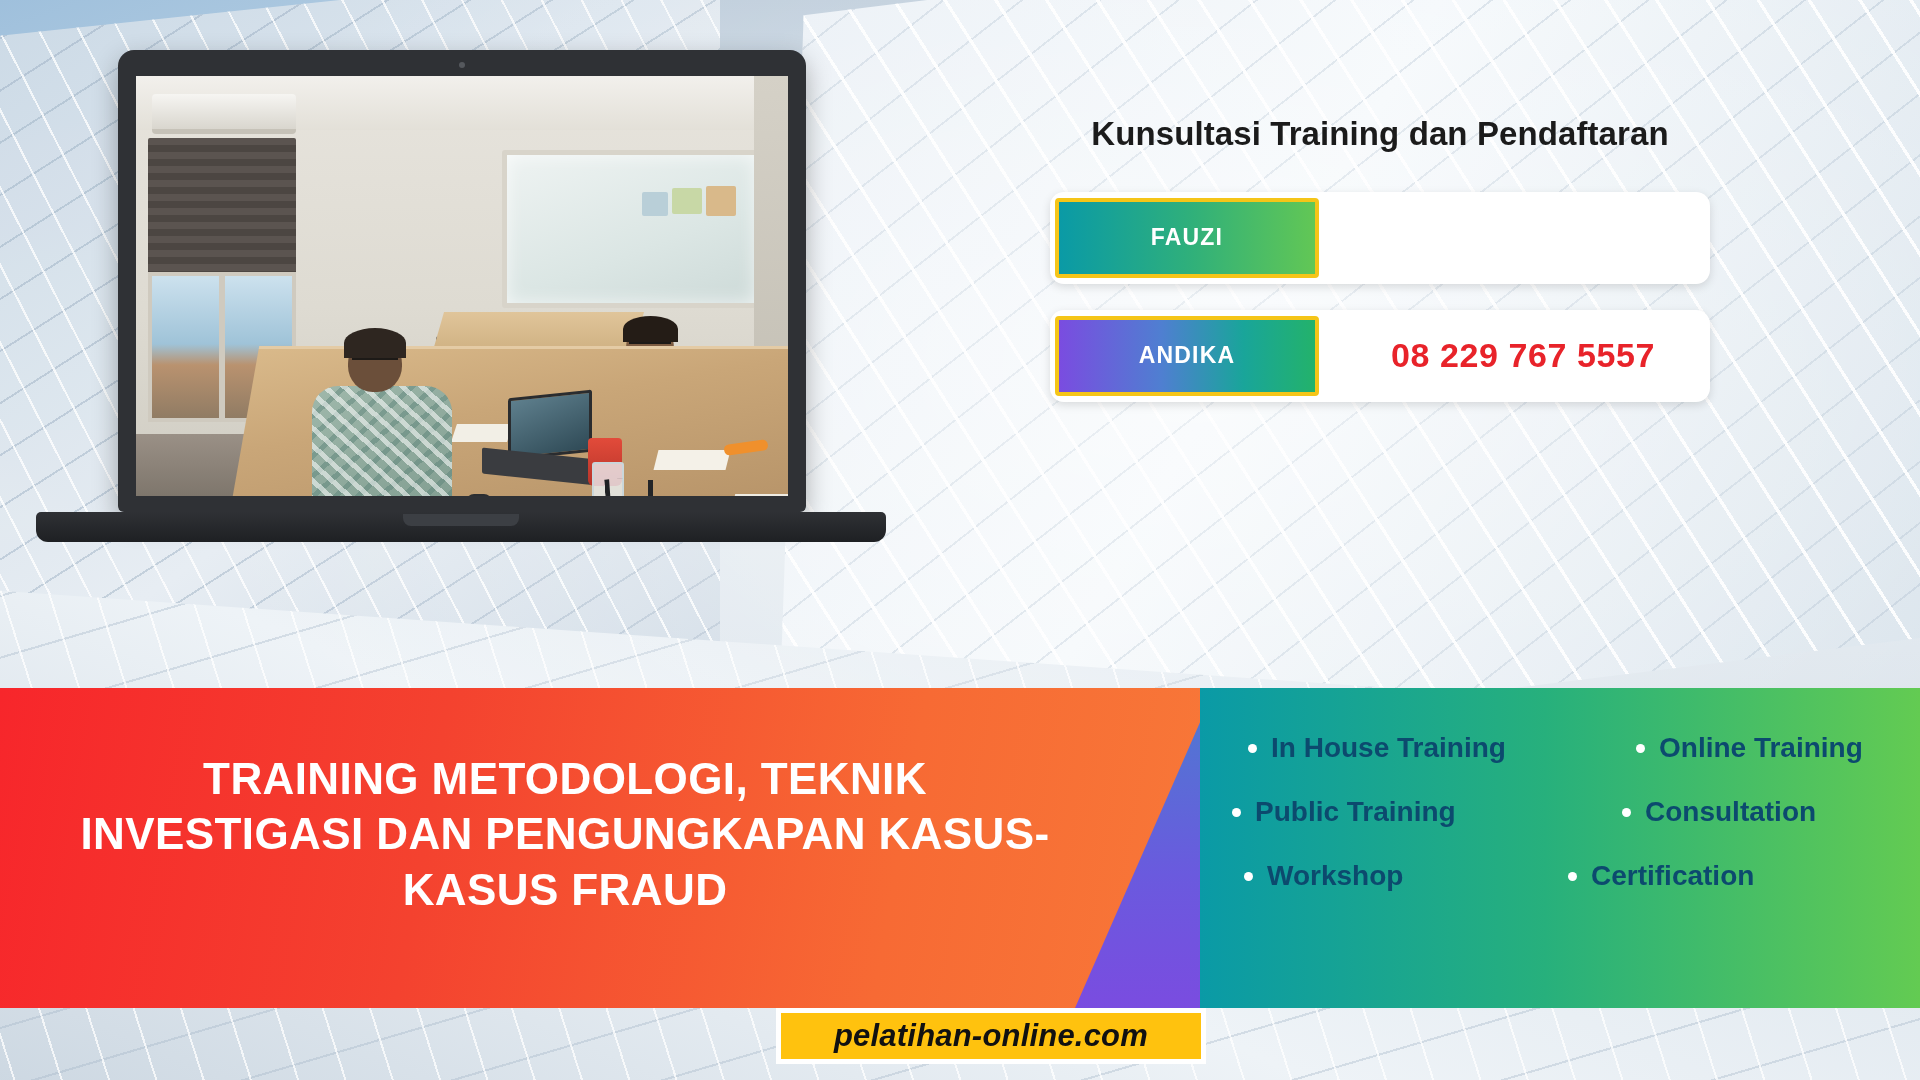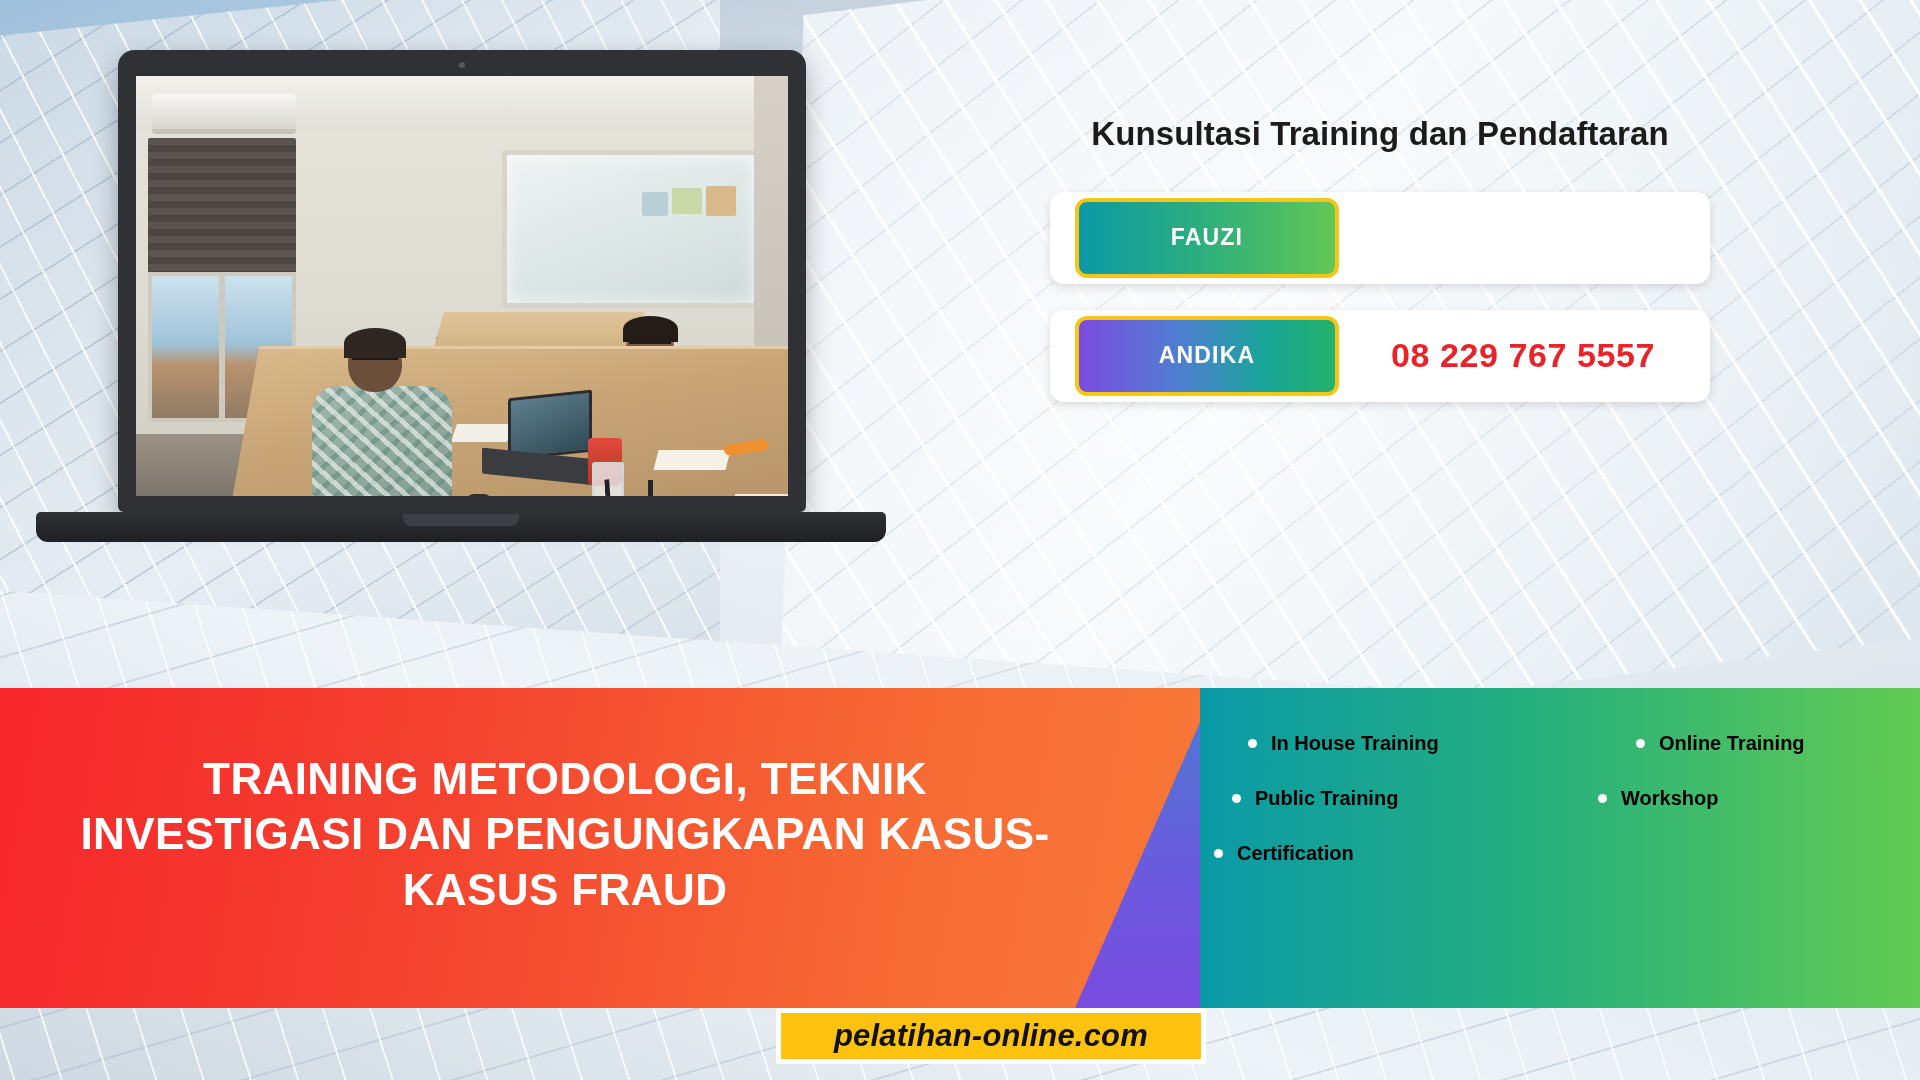--- a/index.html
+++ b/index.html
@@ -192,23 +192,23 @@
   .contact-card {
     position:relative; margin:0 auto; width:660px; height:92px;
     background:#ffffff; border-radius:14px;
     box-shadow:0 3px 10px rgba(0,0,0,.13);
     display:flex; align-items:center;
   }
   .contact-card.first { margin-top:36px; }
   .contact-card.second { margin-top:26px; }
   .name-pill {
     position:absolute; left:5px; top:6px; width:264px; height:80px;
-    border:4px solid #f5c518; border-radius:12px;
+    border:4px solid #f5c518; border-radius:4px;
     display:flex; align-items:center; justify-content:center;
-    color:#fff; font-weight:bold; font-size:23px; letter-spacing:1.2px;margin-left:20px;
+    color:#fff; font-weight:bold; font-size:23px; letter-spacing:1.2px;
   }
   .name-pill.g1 { background:linear-gradient(90deg,#0a9aa6 0%,#30b07a 52%,#62c755 100%); }
   .name-pill.g2 { background:linear-gradient(90deg,#7a4ce0 0%,#4f7fd1 40%,#19a59a 72%,#23b26b 100%); }
   .phone {
     position:absolute; left:286px; right:0; text-align:center;
     color:#e8232a; font-weight:bold; font-size:34px; letter-spacing:.6px;
   }
 
   
   .banner { position:absolute; left:0; bottom:0; width:1920px; height:392px; }
@@ -231,21 +231,21 @@
     display:flex; align-items:center; justify-content:center;
     color:#ffffff; font-weight:bold; text-align:center;
     font-size:44px; line-height:1.26; letter-spacing:.4px;
     padding:0 60px 28px 60px;
   }
   .services {
     position:absolute; left:1212px; top:44px; width:708px;
     display:grid; grid-template-columns:1fr 1fr;
     row-gap:32px; column-gap:0;
   }
-  .svc { display:flex; align-items:center; color:#000000; font-weight:bold; font-size:20px; }
+  .svc { display:flex; align-items:center; color:#0c4a6e; font-weight:bold; font-size:28px; }
   .svc .dot { width:9px; height:9px; border-radius:50%; background:#fff; margin-right:14px; flex:0 0 auto; }
   .svc.s0 { padding-left:36px; }
   .svc.s1 { padding-left:70px; }
   .svc.s2 { padding-left:20px; }
   .svc.s3 { padding-left:56px; }
   .svc.s4 { padding-left:2px; }
   .svc.s5 { padding-left:32px; }
 
   
   .site-badge {
@@ -353,20 +353,24 @@
         <span>In House Training</span>
       </div>
       <div class="svc s1">
         <span class="dot"></span>
         <span>Online Training</span>
       </div>
       <div class="svc s2">
         <span class="dot"></span>
         <span>Public Training</span>
       </div>
+      <div class="svc s3">
+        <span class="dot"></span>
+        <span>Consultation</span>
+      </div>
       <div class="svc s5">
         <span class="dot"></span>
         <span>Workshop</span>
       </div>
       <div class="svc s4">
         <span class="dot"></span>
         <span>Certification</span>
       </div>
     </div>
   </div>

